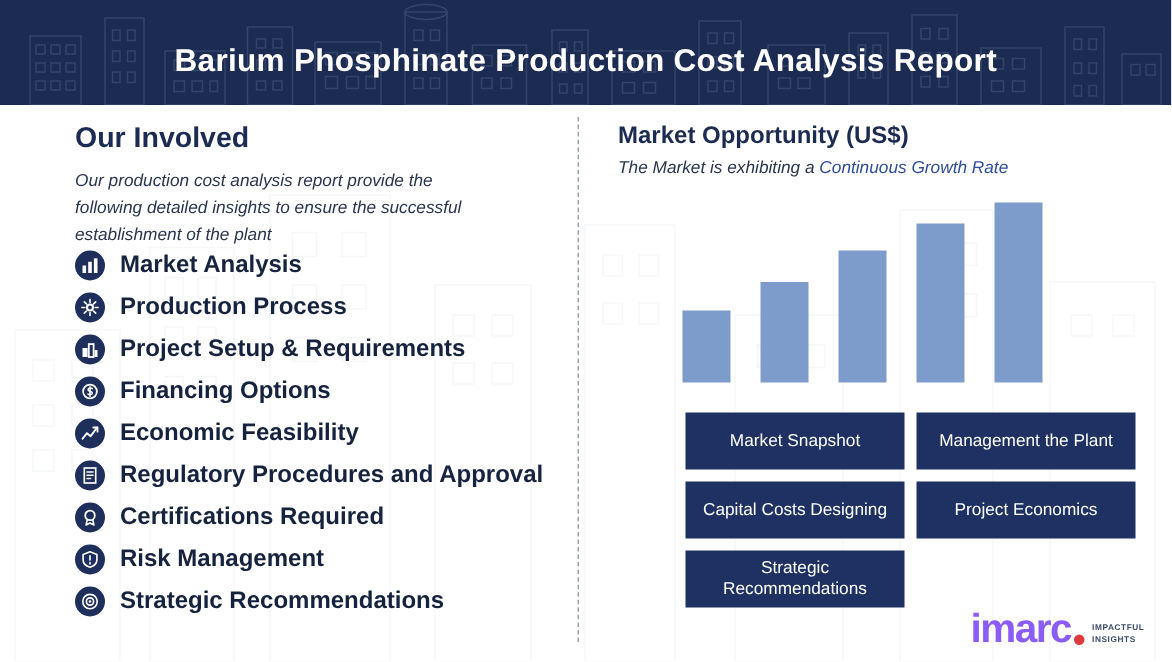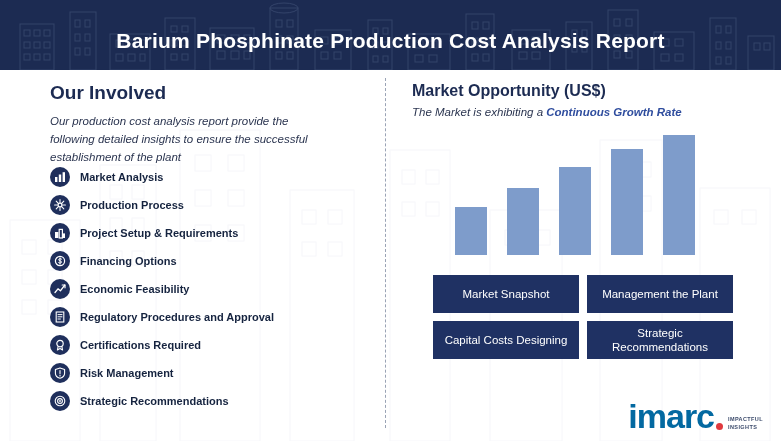--- a/index.html
+++ b/index.html
@@ -80,21 +80,21 @@
   .ic {
     width: 20px; height: 20px;
     border-radius: 50%;
     background: #1f2f5c;
     margin-right: 10px;
     flex: 0 0 20px;
     display: flex; align-items: center; justify-content: center;
   }
   .ic svg { display: block; }
   .insight-label {
-    font-size: 11px;
+    font-size: 16px;
     color: #15233f;
     font-weight: 600;
   }
   
   .right {
     position: absolute;
     left: 412px; top: 82px;
     width: 330px;
   }
   .right h2 {
@@ -102,42 +102,42 @@
     color: #1c2b52;
     font-weight: bold;
     margin-bottom: 6px;
   }
   .right .sub {
     font-size: 11.5px;
     font-style: italic;
     color: #2b3550;
     margin-bottom: 10px;
   }
-  .right .sub .accent { color: #2f4d9e; font-weight: bold; }
+  .right .sub .accent { color: #2f4d9e; font-weight: normal; }
   
   .chart {
     position: absolute;
     left: 455px; top: 135px;
     width: 240px; height: 120px;
   }
   .bars {
     position: absolute; left: 0; bottom: 0;
     width: 240px; height: 120px;
     display: flex;
     align-items: flex-end;
     justify-content: space-between;
   }
   .bar {
     width: 32px;
     background: #7e9ccb;
   }
   
   .tiles {
     position: absolute;
-    left: 433px; top: 275px;
+    left: 457px; top: 275px;
     width: 300px;
     display: grid;
     grid-template-columns: 146px 146px;
     grid-gap: 8px;
   }
   .tile {
     height: 38px;
     background: #1f3163;
     color: #ffffff;
     font-size: 11.5px;
@@ -149,23 +149,23 @@
     padding: 0 6px;
   }
   
   .logo {
     position: absolute;
     right: 18px; bottom: 8px;
     display: flex;
     align-items: flex-end;
   }
   .logo-word {
-    font-size: 34px;
+    font-size: 27px;
     font-weight: bold;
-    color: #0369a1;
+    color: #8b5cf6;
     letter-spacing: -1px;
     line-height: 1;
   }
   .logo-dot {
     width: 7px; height: 7px;
     background: #e03a3e;
     border-radius: 50%;
     margin: 0 0 3px 2px;
   }
   .logo-tag {
@@ -446,20 +446,21 @@
       <div class="bar" style="height: 73%; background: rgb(126, 156, 203);"></div>
       <div class="bar" style="height: 88%; background: rgb(126, 156, 203);"></div>
       <div class="bar" style="height: 100%; background: rgb(126, 156, 203);"></div>
     </div>
   </div>
 
   <div class="tiles">
     <div class="tile">Market Snapshot</div>
     <div class="tile">Management the Plant</div>
     <div class="tile">Capital Costs Designing</div>
+    <div class="tile">Project Economics</div>
     <div class="tile">Strategic Recommendations</div>
   </div>
 
   <div class="logo">
     <div class="logo-word">imarc</div>
     <div class="logo-dot"></div>
     <div class="logo-tag">
       <div>IMPACTFUL</div>
       <div>INSIGHTS</div>
     </div>

